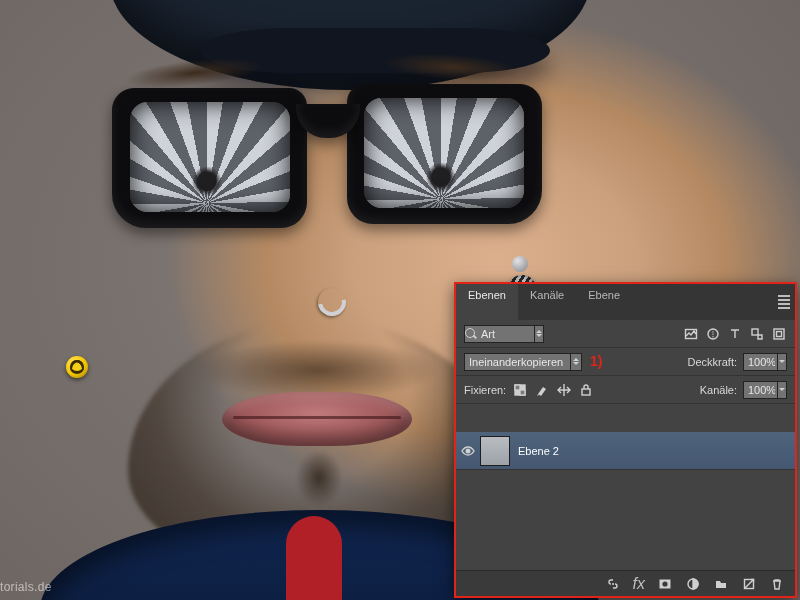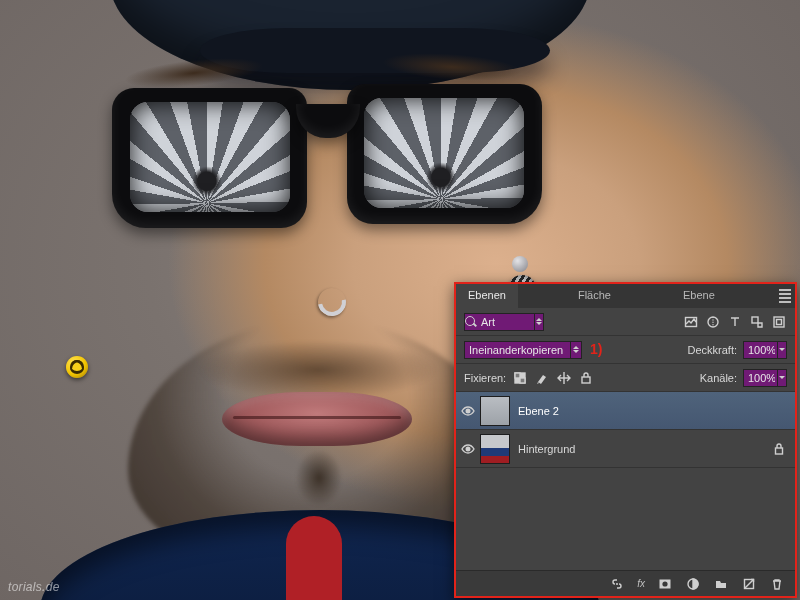--- a/index.html
+++ b/index.html
@@ -35,60 +35,60 @@
   .brow-l { left: 124px; top: 60px; transform: rotate(-6deg); }
   .brow-r { left: 382px; top: 54px; transform: rotate(4deg); }
   .beard { position: absolute; left: 128px; top: 320px; width: 380px; height: 250px; border-radius: 50% 50% 42% 42% / 60% 60% 40% 40%;
     background: radial-gradient(ellipse at 50% 30%, rgba(0,0,0,0) 34%, rgba(50,38,28,.55) 60%, rgba(35,26,18,.75) 100%); filter: blur(2px); }
   .stache { position: absolute; left: 198px; top: 340px; width: 240px; height: 60px; border-radius: 50% / 100%;
     background: radial-gradient(ellipse at center, rgba(55,40,28,.65) 0%, rgba(0,0,0,0) 70%); filter: blur(1.5px); }
   .lips { position: absolute; left: 222px; top: 392px; width: 190px; height: 54px; border-radius: 50% / 60%;
     background: radial-gradient(ellipse at 50% 40%, #c07a7b 0%, #a35c5e 50%, #7b4244 100%); box-shadow: inset 0 -10px 16px rgba(0,0,0,.35), inset 0 6px 10px rgba(255,255,255,.15); }
   .lips::after { content: ""; position: absolute; left: 6%; right: 6%; top: 44%; height: 3px; background: rgba(60,20,22,.6); border-radius: 3px; }
   .soul { position: absolute; left: 296px; top: 450px; width: 46px; height: 56px; background: radial-gradient(ellipse at center, rgba(45,33,22,.8) 0%, rgba(0,0,0,0) 72%); border-radius: 50%; filter: blur(1.5px); }
-  .watermark { position: absolute; left: 0; bottom: 6px; color: rgba(255,255,255,.55); font-size: 12px; font-style: italic; letter-spacing: .3px; padding-left: 8px; }
+  .watermark { position: absolute; left: 0; bottom: 6px; color: rgba(255,255,255,.55); font-size: 12px; letter-spacing: .3px; }
   .collar { position: absolute; left: 40px; bottom: -30px; width: 560px; height: 120px; background: linear-gradient(180deg, #102650, #0c1d3e); border-radius: 60% 60% 0 0 / 100% 100% 0 0; box-shadow: inset 0 16px 24px rgba(0,0,0,.5); }
   .collar::after { content: ""; position: absolute; left: 44%; top: 6px; width: 56px; height: 90px; background: #b02026; border-radius: 30px 30px 6px 6px; }
 
   .panel-border { position: absolute; right: 3px; top: 282px; width: 343px; height: 316px; border: 2px solid #e2231a; background: #434343; color: #d8d8d8; box-shadow: 0 4px 14px rgba(0,0,0,.55); }
-  .tabs { display: flex; align-items: stretch; height: 24px; background: #353535; gap: 48px; }
+  .tabs { display: flex; align-items: stretch; height: 36px; background: #353535; }
   .tab { padding: 5px 12px 0; color: #b8b8b8; cursor: default; }
   .tab.active { background: #434343; color: #e8e8e8; }
   .tabs .menu { margin-left: auto; width: 22px; display: flex; flex-direction: column; justify-content: center; gap: 2px; align-items: center; }
   .tabs .menu span { display: block; width: 12px; height: 2px; background: #bdbdbd; }
   .row { display: flex; align-items: center; height: 28px; padding: 0 8px; gap: 6px; border-bottom: 1px solid #333; }
-  .field { display: flex; align-items: center; background: #701a75; border: 1px solid #232323; height: 18px; }
+  .field { display: flex; align-items: center; background: #737373; border: 1px solid #232323; height: 18px; }
   .field.search { width: 80px; }
   .field input { background: transparent; border: 0; outline: 0; color: #e6e6e6; font-size: 11px; width: 100%; padding: 0 4px; }
   .drop { width: 12px; height: 16px; border-left: 1px solid #232323; display: flex; align-items: center; justify-content: center; }
   .drop::after { content: ""; border: 3px solid transparent; border-top-color: #cfcfcf; margin-top: 2px; }
   .updn { width: 12px; height: 16px; border-left: 1px solid #232323; display: flex; flex-direction: column; align-items: center; justify-content: center; gap: 1px; }
   .updn::before { content: ""; border: 3px solid transparent; border-bottom-color: #cfcfcf; }
   .updn::after  { content: ""; border: 3px solid transparent; border-top-color: #cfcfcf; }
   .ico { width: 16px; height: 16px; display: inline-flex; align-items: center; justify-content: center; color: #cfcfcf; }
   .ico svg { width: 14px; height: 14px; stroke: currentColor; fill: none; stroke-width: 1.4; }
   .spacer { flex: 1; }
   .label { color: #d8d8d8; white-space: nowrap; }
   .pctbox { width: 44px; }
   .pctbox input { text-align: right; padding-right: 2px; }
   .blendbox { width: 118px; }
   .anno { position: absolute; color: #e2231a; font-weight: bold; font-size: 14px; pointer-events: none; }
-  .layers { height: 160px; overflow: hidden; }
+  .layers { height: 160px; overflow: hidden; margin-top: 28px; }
   .layer { display: flex; align-items: center; height: 38px; border-bottom: 1px solid #333; padding-right: 8px; }
   .layer.sel { background: #5b6f86; background: linear-gradient(#4f637b, #455771); color: #fff; }
   .vis { width: 24px; display: flex; justify-content: center; }
   .thumb { width: 30px; height: 30px; border: 1px solid #1d1d1d; margin-right: 8px; display: flex; align-items: center; justify-content: center; background: #2f2f2f; }
   .thumb.t1 { background: linear-gradient(180deg, #b9bdc2 0%, #9da2a8 100%); }
   .thumb.t2 { background: linear-gradient(180deg, #c6c8cb 45%, #1f3a77 45% 75%, #9f1d22 75%); }
   .lock { margin-left: auto; }
   .footer { position: absolute; bottom: 0; left: 0; right: 0; height: 26px; background: #3a3a3a; border-top: 1px solid #2a2a2a; display: flex; align-items: center; justify-content: flex-end; gap: 12px; padding: 0 10px; }
   .search-glyph { position: relative; width: 12px; height: 12px; }
   .search-glyph::before { content: ""; position: absolute; width: 8px; height: 8px; border: 1.4px solid #cfcfcf; border-radius: 50%; }
   .search-glyph::after { content: ""; position: absolute; left: 8px; top: 8px; width: 4px; height: 1.6px; background: #cfcfcf; transform: rotate(45deg); }
-  .small { font-size: 10px; color: #bfbfbf; font-style: italic; }
+  .small { font-size: 16px; color: #bfbfbf; font-style: italic; }
 </style>
 </head>
 <body>
 
 <div class="canvas">
   <div class="photo">
     <div class="cap"></div>
     <div class="brim"></div>
     <div class="brow brow-l"></div>
     <div class="brow brow-r"></div>
@@ -107,21 +107,21 @@
     <div class="stache"></div>
     <div class="lips"></div>
     <div class="soul"></div>
     <div class="collar"></div>
   </div>
   <div class="watermark">torials.de</div>
 
   <div class="panel-border">
     <div class="tabs">
       <div class="tab active">Ebenen</div>
-      <div class="tab">Fläche</div>
+      <div class="tab">Kanäle</div>
       <div class="tab">Ebene</div>
       <div class="menu">
           <span></span>
           <span></span>
           <span></span>
           <span></span>
         </div>
     </div>
 
     <div class="row">
@@ -218,38 +218,20 @@
           <span class="ico">
               <svg viewBox="0 0 14 14">
                 <path d="M1 7s2.4-4 6-4 6 4 6 4-2.4 4-6 4-6-4-6-4z"></path>
                 <circle cx="7" cy="7" r="1.8" fill="currentColor"></circle>
               </svg>
             </span>
         </div>
         <div class="thumb t1"></div>
         <span>Ebene 2</span>
       </div>
-      <div class="layer">
-        <div class="vis">
-          <span class="ico">
-              <svg viewBox="0 0 14 14">
-                <path d="M1 7s2.4-4 6-4 6 4 6 4-2.4 4-6 4-6-4-6-4z"></path>
-                <circle cx="7" cy="7" r="1.8" fill="currentColor"></circle>
-              </svg>
-            </span>
-        </div>
-        <div class="thumb t2"></div>
-        <span>Hintergrund</span>
-        <span class="ico lock">
-            <svg viewBox="0 0 14 14">
-              <rect x="3.5" y="6" width="7" height="6"></rect>
-              <path d="M5 6V4a2 2 0 014 0v2"></path>
-            </svg>
-          </span>
-      </div>
     </div>
 
     <div class="footer">
       <span class="ico">
           <svg viewBox="0 0 14 14">
             <path d="M5 7a2 2 0 010-4h2M9 7a2 2 0 010 4H7M6 7h2"></path>
           </svg>
         </span>
       <span class="small">fx</span>
       <span class="ico">

